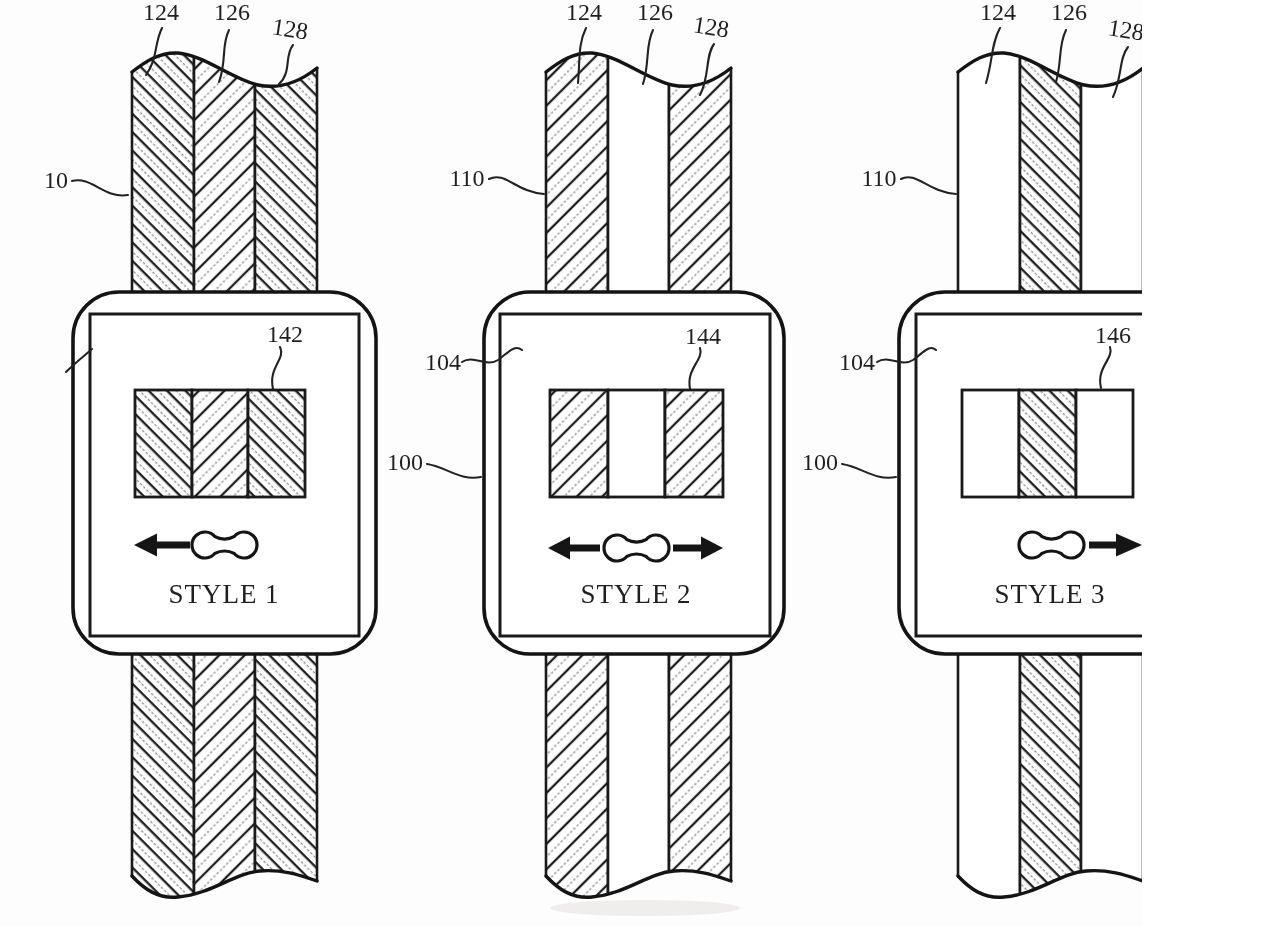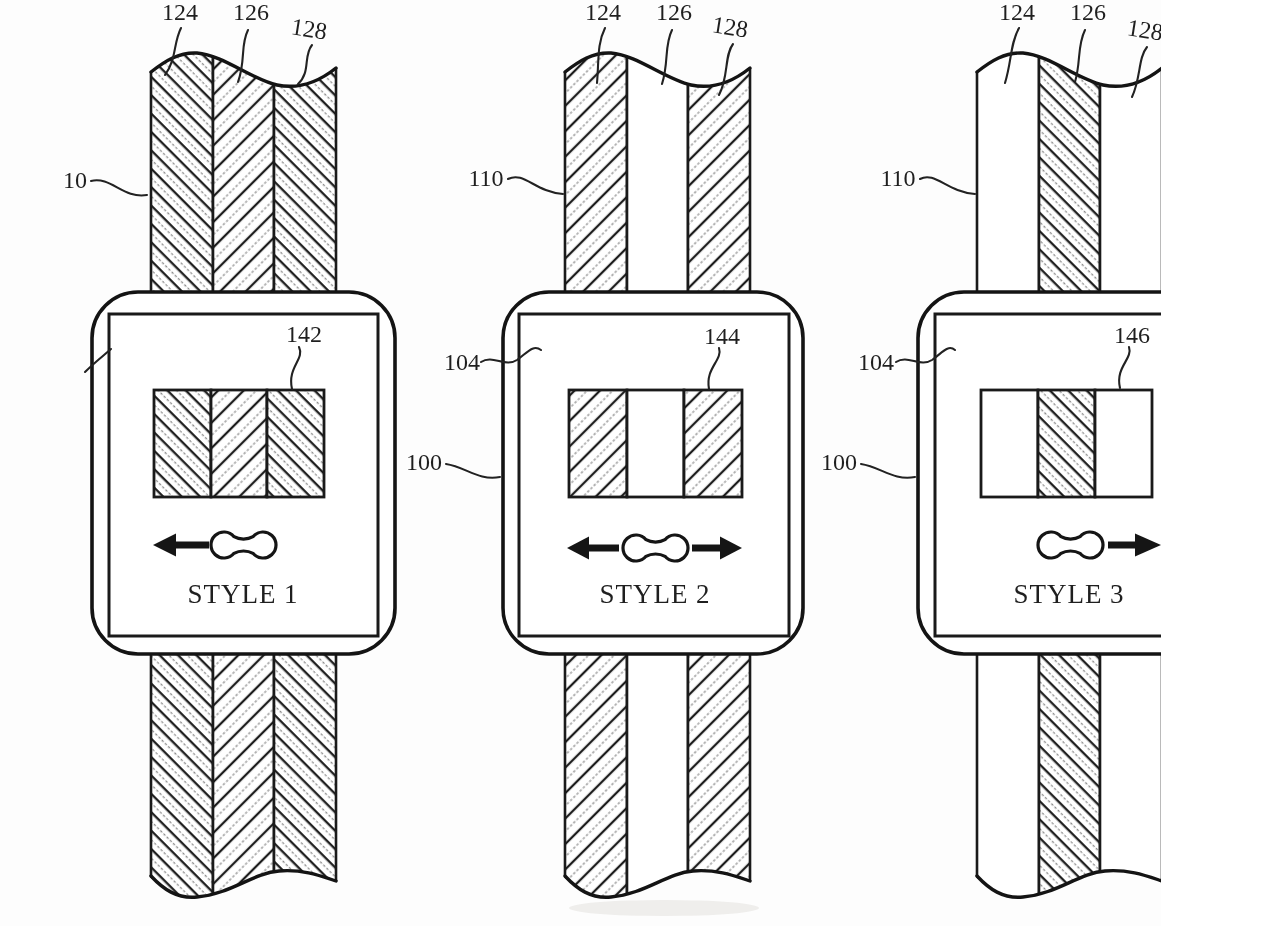--- a/index.html
+++ b/index.html
@@ -1,17 +1,17 @@
 <!DOCTYPE html>
 <html><head>
 <meta charset="utf-8">
 <style>
   html,body{margin:0;padding:0;background:#ffffff;}
   #stage{position:relative;width:1142px;height:926px;background:#fdfdfd;overflow:hidden;
-         font-family:"Liberation Serif","DejaVu Serif",serif;padding-left:19px;}
+         font-family:"Liberation Serif","DejaVu Serif",serif;}
   svg{display:block;}
   .sb{stroke:#1a1a1a;stroke-width:2.6;}
   .f-w{fill:#ffffff;}
   .f-hb{fill:url(#hb);}
   .f-hf{fill:url(#hf);}
   .wave{fill:none;stroke:#141414;stroke-width:3.4;stroke-linecap:round;}
   .shell{fill:#ffffff;stroke:#141414;stroke-width:3.6;}
   .inner{fill:#ffffff;stroke:#1a1a1a;stroke-width:3;}
   .sw{stroke:#1a1a1a;stroke-width:2.8;}
   .leader{fill:none;stroke:#222222;stroke-width:2.1;stroke-linecap:round;}

